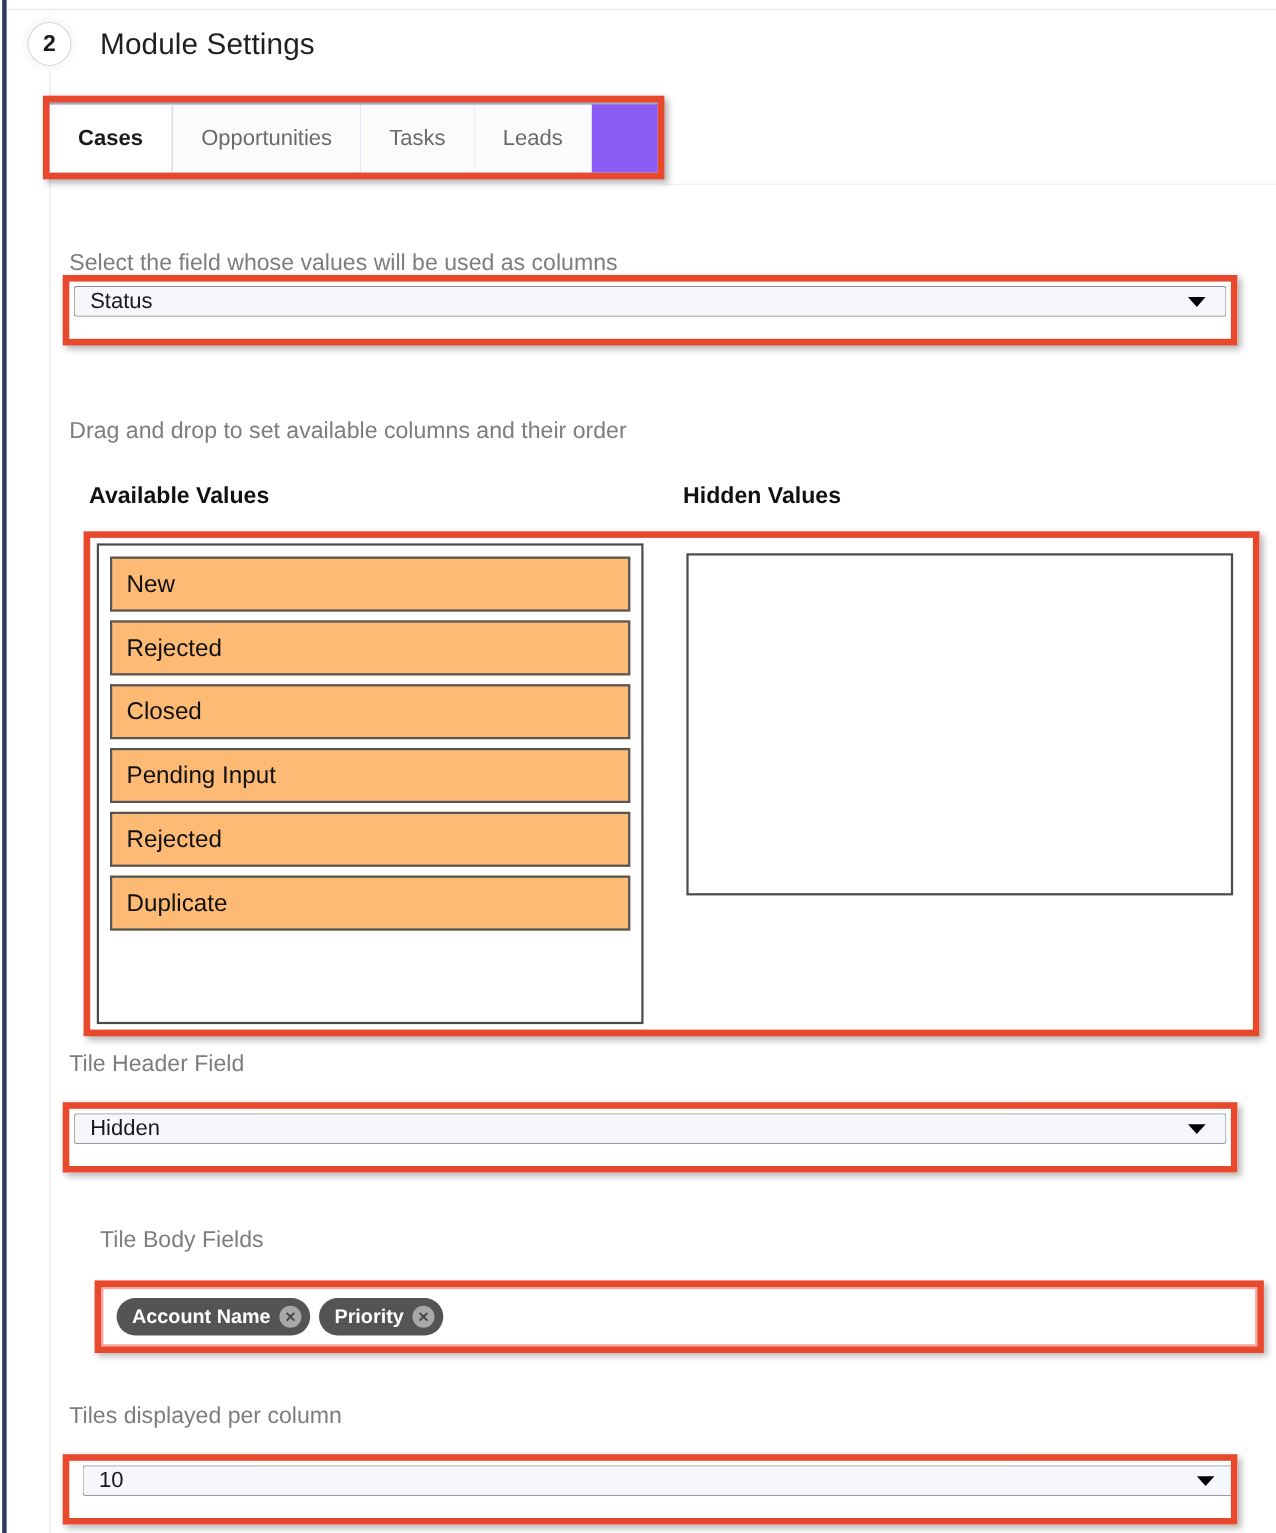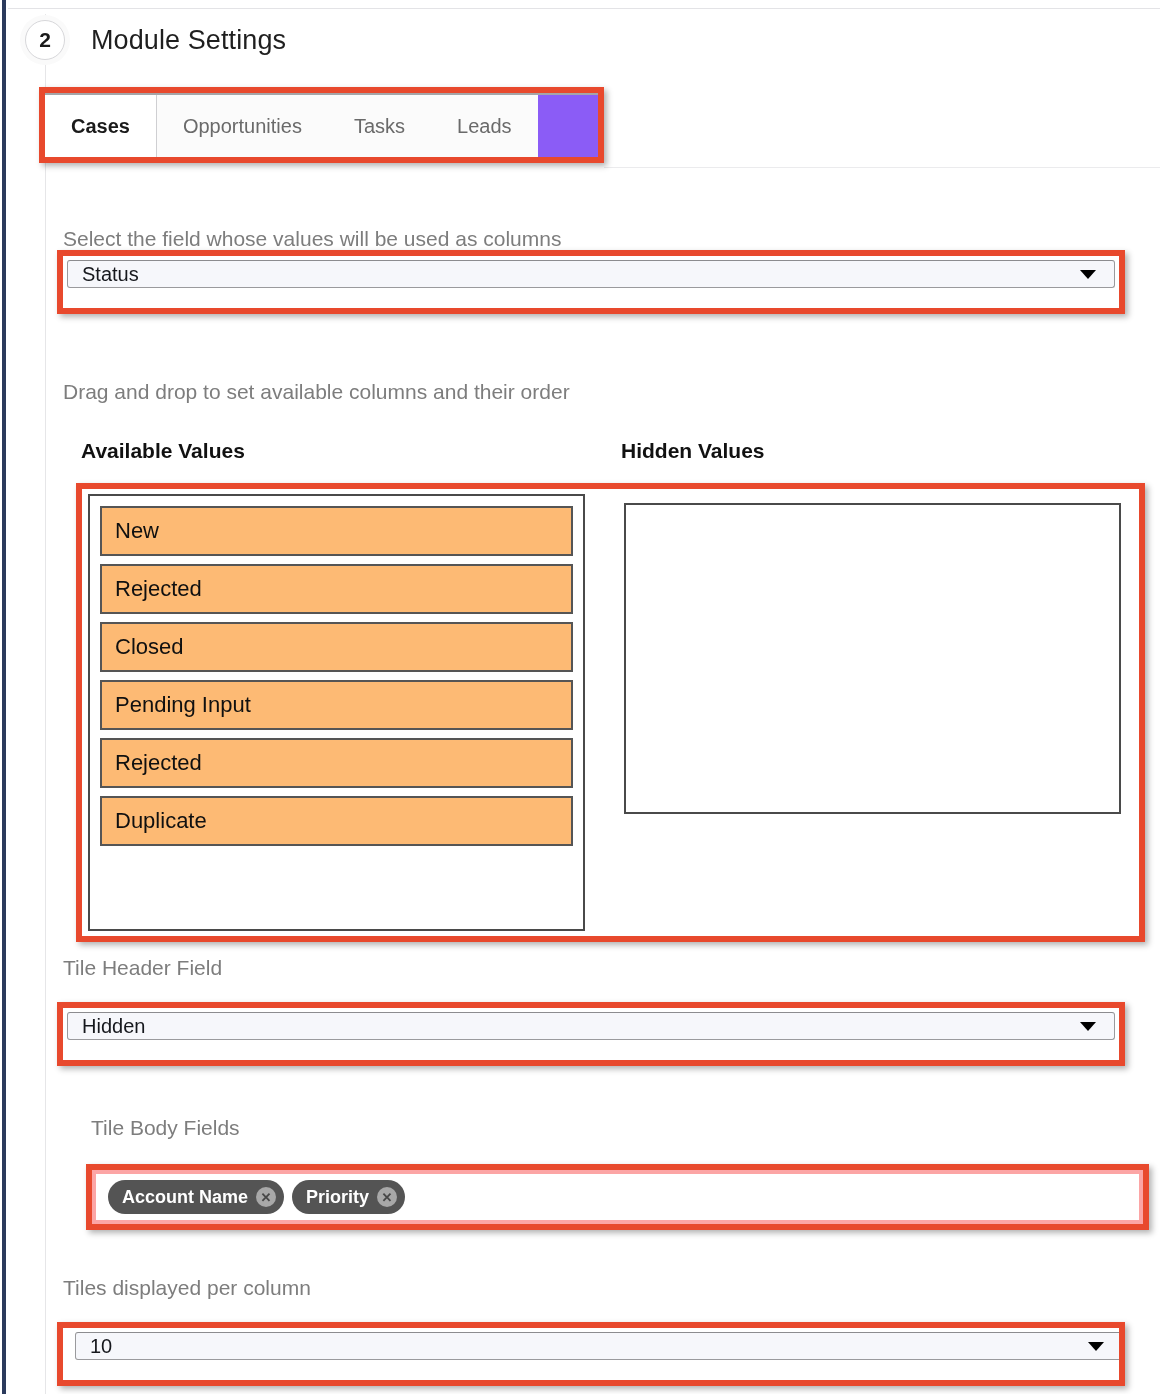--- a/index.html
+++ b/index.html
@@ -147,21 +147,21 @@
     color: #101010;
     margin-bottom: 8px;
     cursor: grab;
   }
   .list-item:last-child { margin-bottom: 0; text-align: center; }
 
   
   .tagbox {
     position: absolute;
     background: #ffffff;
-    border: 4px solid #fca5a5;
+    border: 2px solid #fca5a5;
     display: flex; align-items: center;
     padding: 0 12px;
     gap: 8px;
   }
   .pill {
     display: inline-flex; align-items: center;
     height: 34px;
     background: #545454;
     color: #ffffff;
     border-radius: 17px;

